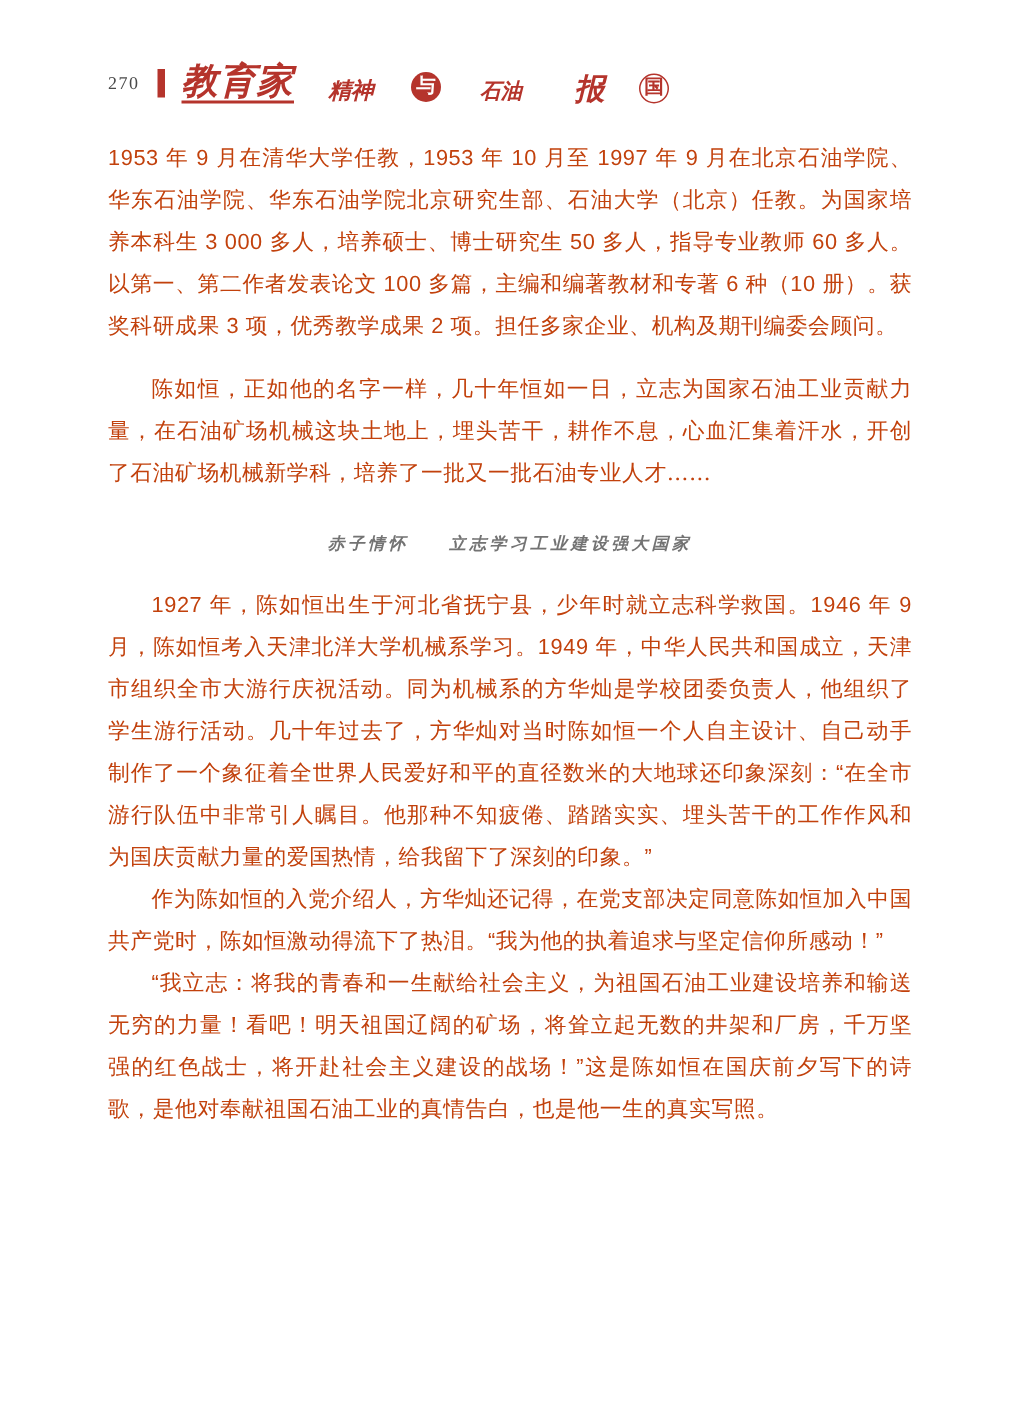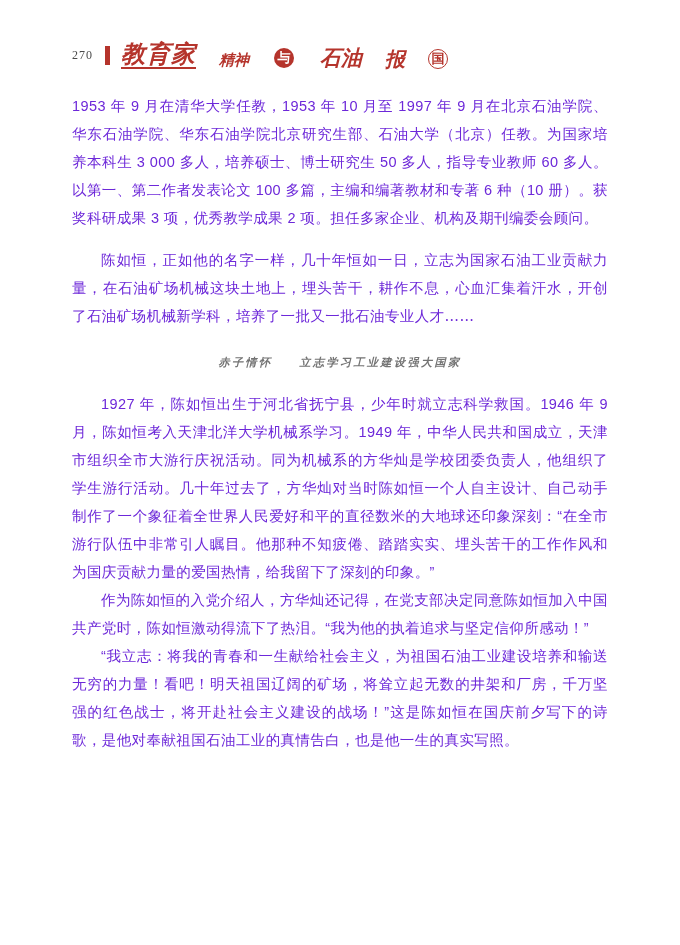--- a/index.html
+++ b/index.html
@@ -42,21 +42,21 @@
     font-style: italic;
     font-weight: bold;
     color: #b5342c;
     font-family: "DejaVu Serif", "Liberation Serif", serif;
     white-space: nowrap;
     line-height: 1;
     gap: 21px;
   }
   .logo .lg  { font-size: 24px; letter-spacing: 1px; border-bottom: 2px solid #b5342c; padding-bottom: 1px; }
   .logo .md  { font-size: 15px; margin: 1px 2px 1px 2px; }
-  .logo .md2 { font-size: 21px; margin: 0 2px 1px 3px; }
+  .logo .md2 { font-size: 14px; margin: 0 14px 1px 3px; }
   .logo .big2{ font-size: 20px; margin-bottom: 0; }
   .circle-solid {
     font-style: normal;
     display: inline-flex;
     align-items: center;
     justify-content: center;
     width: 20px; height: 20px;
     border-radius: 50%;
     background: #b5342c;
     color: #ffffff;
@@ -78,21 +78,21 @@
     font-weight: bold;
     margin: 0 0 0 2px;
     flex: none;
   }
   
   .body-text p {
     font-size: 14.5px;
     line-height: 28px;
     text-align: justify;
     letter-spacing: 0.4px;
-    color: #6d28d9;
+    color: #c2410c;
   }
   .indent { text-indent: 2em; }
   .para-gap { margin-top: 14px; }
   .kai {
     font-family: "DejaVu Serif", "Liberation Serif", serif;
     color: #424242;
   }
   .section-heading {
     text-align: center;
     color: #737373;

